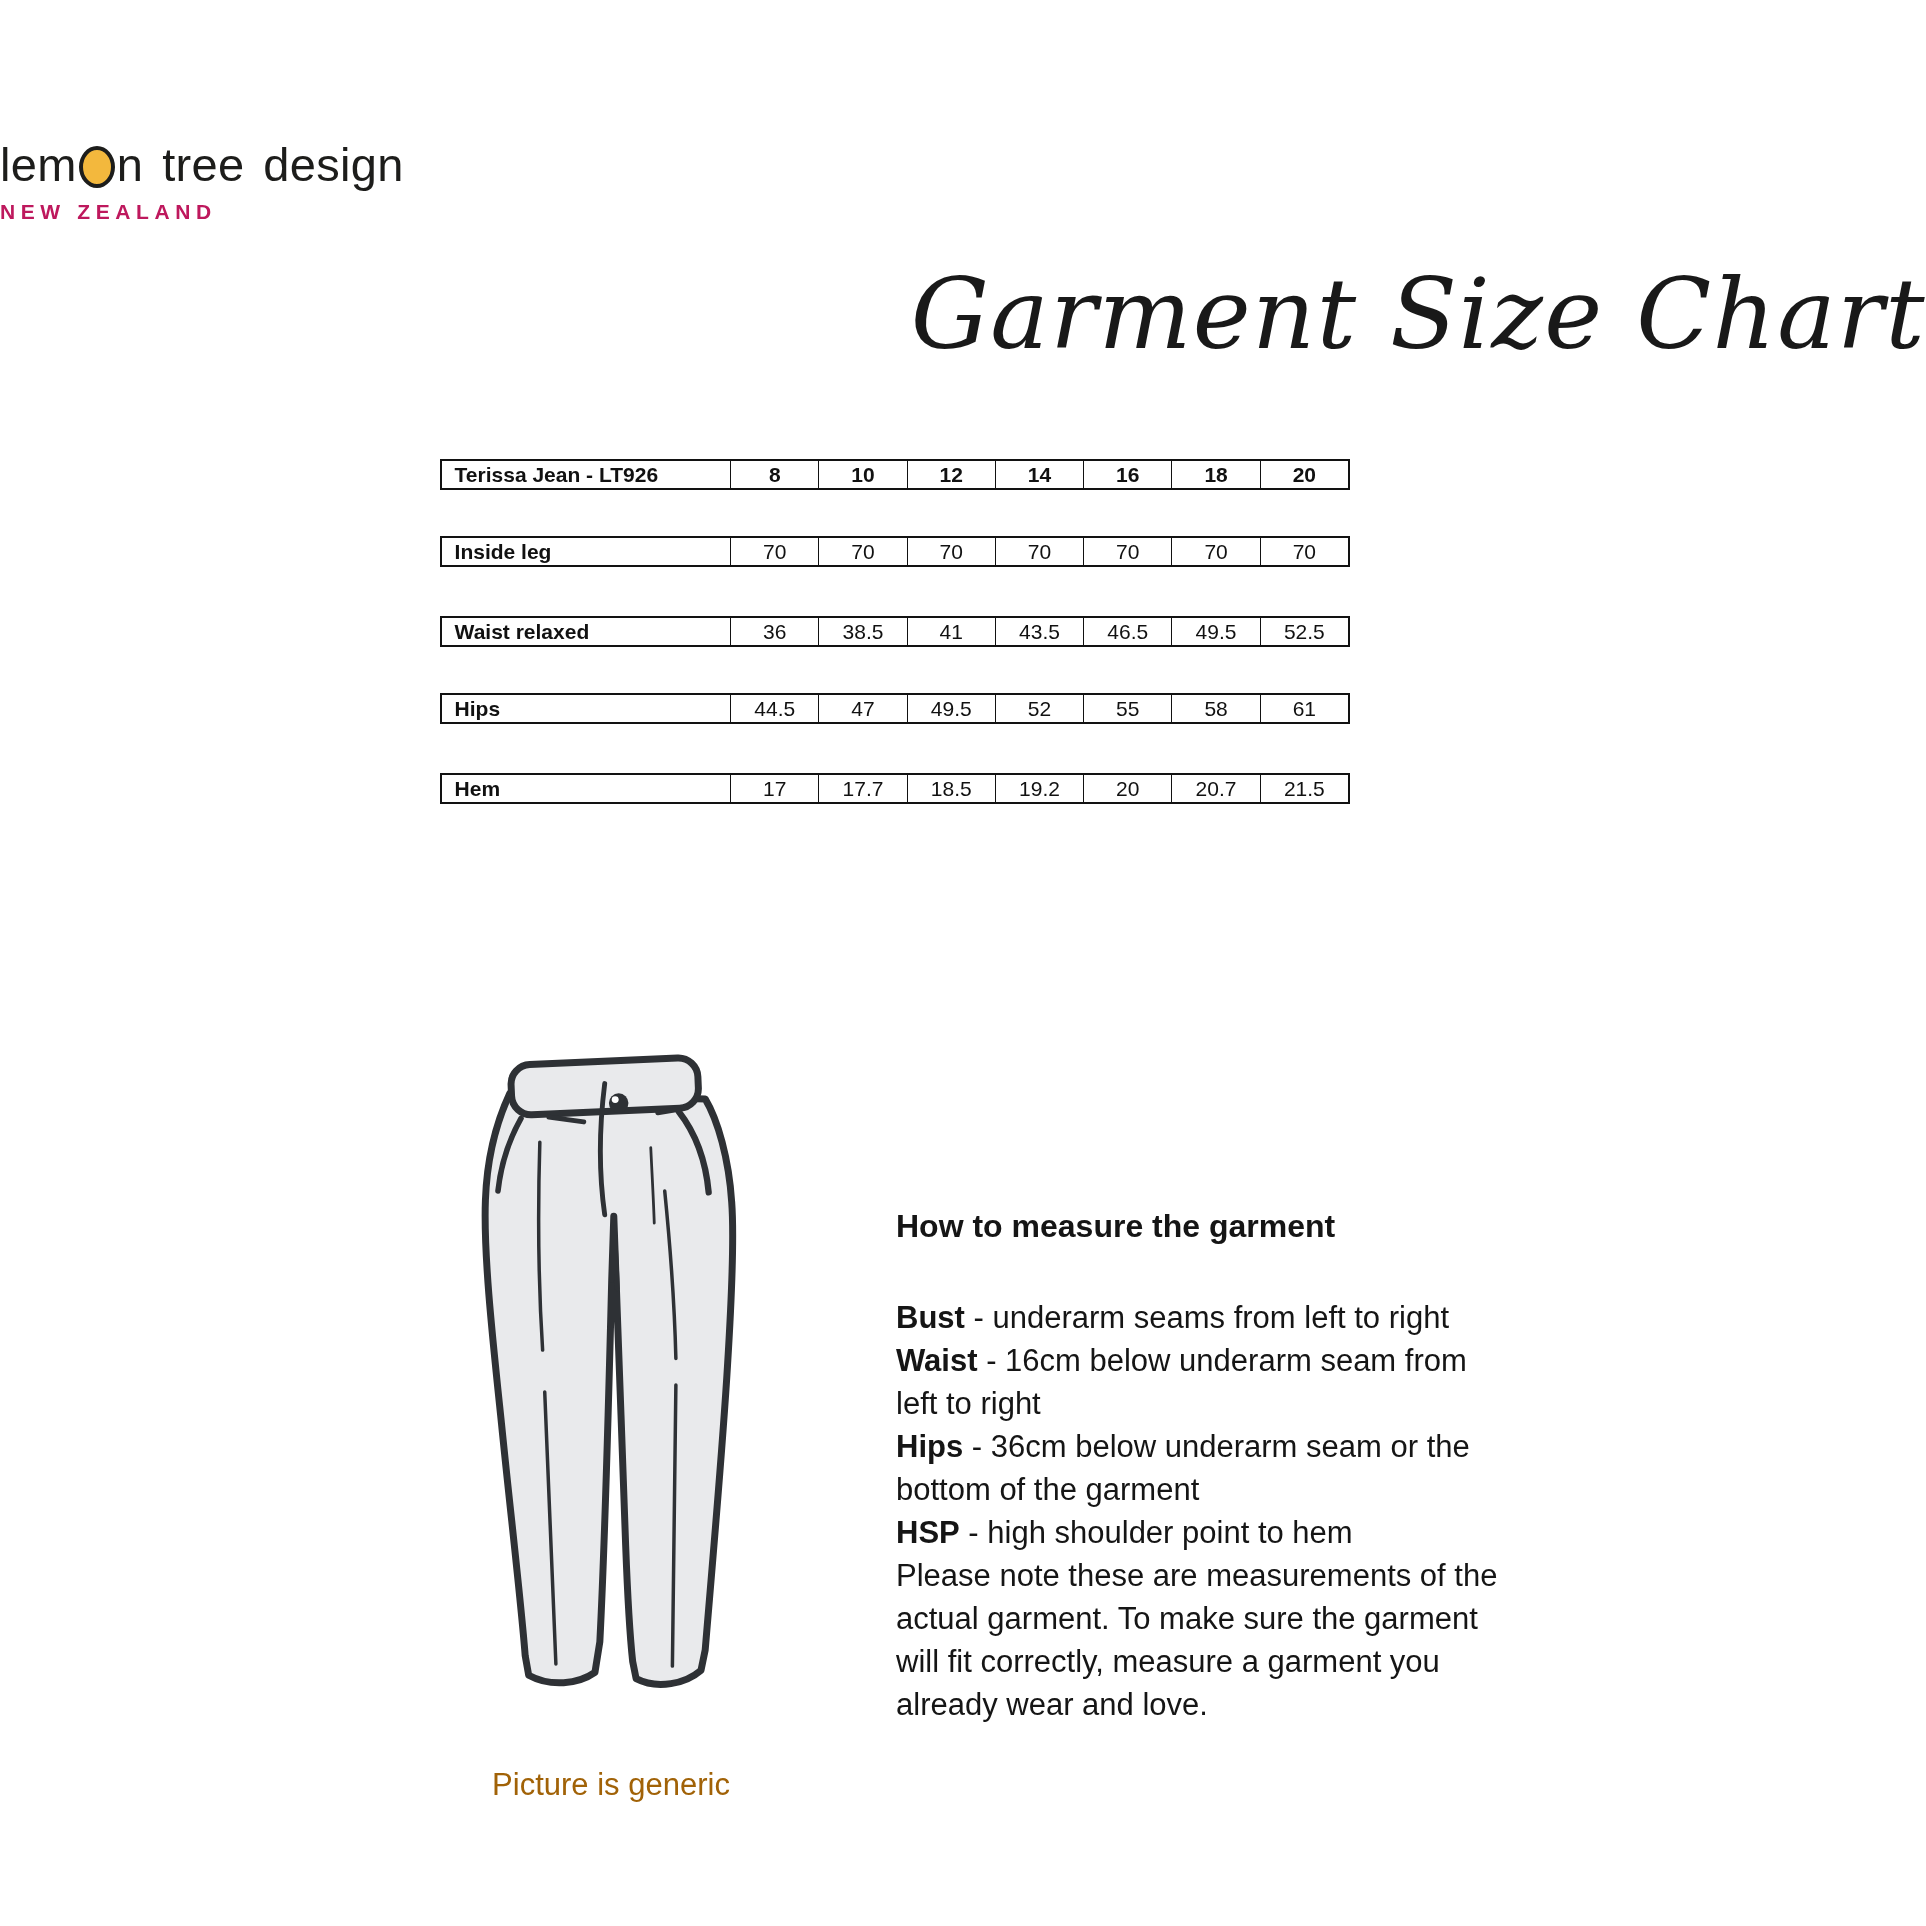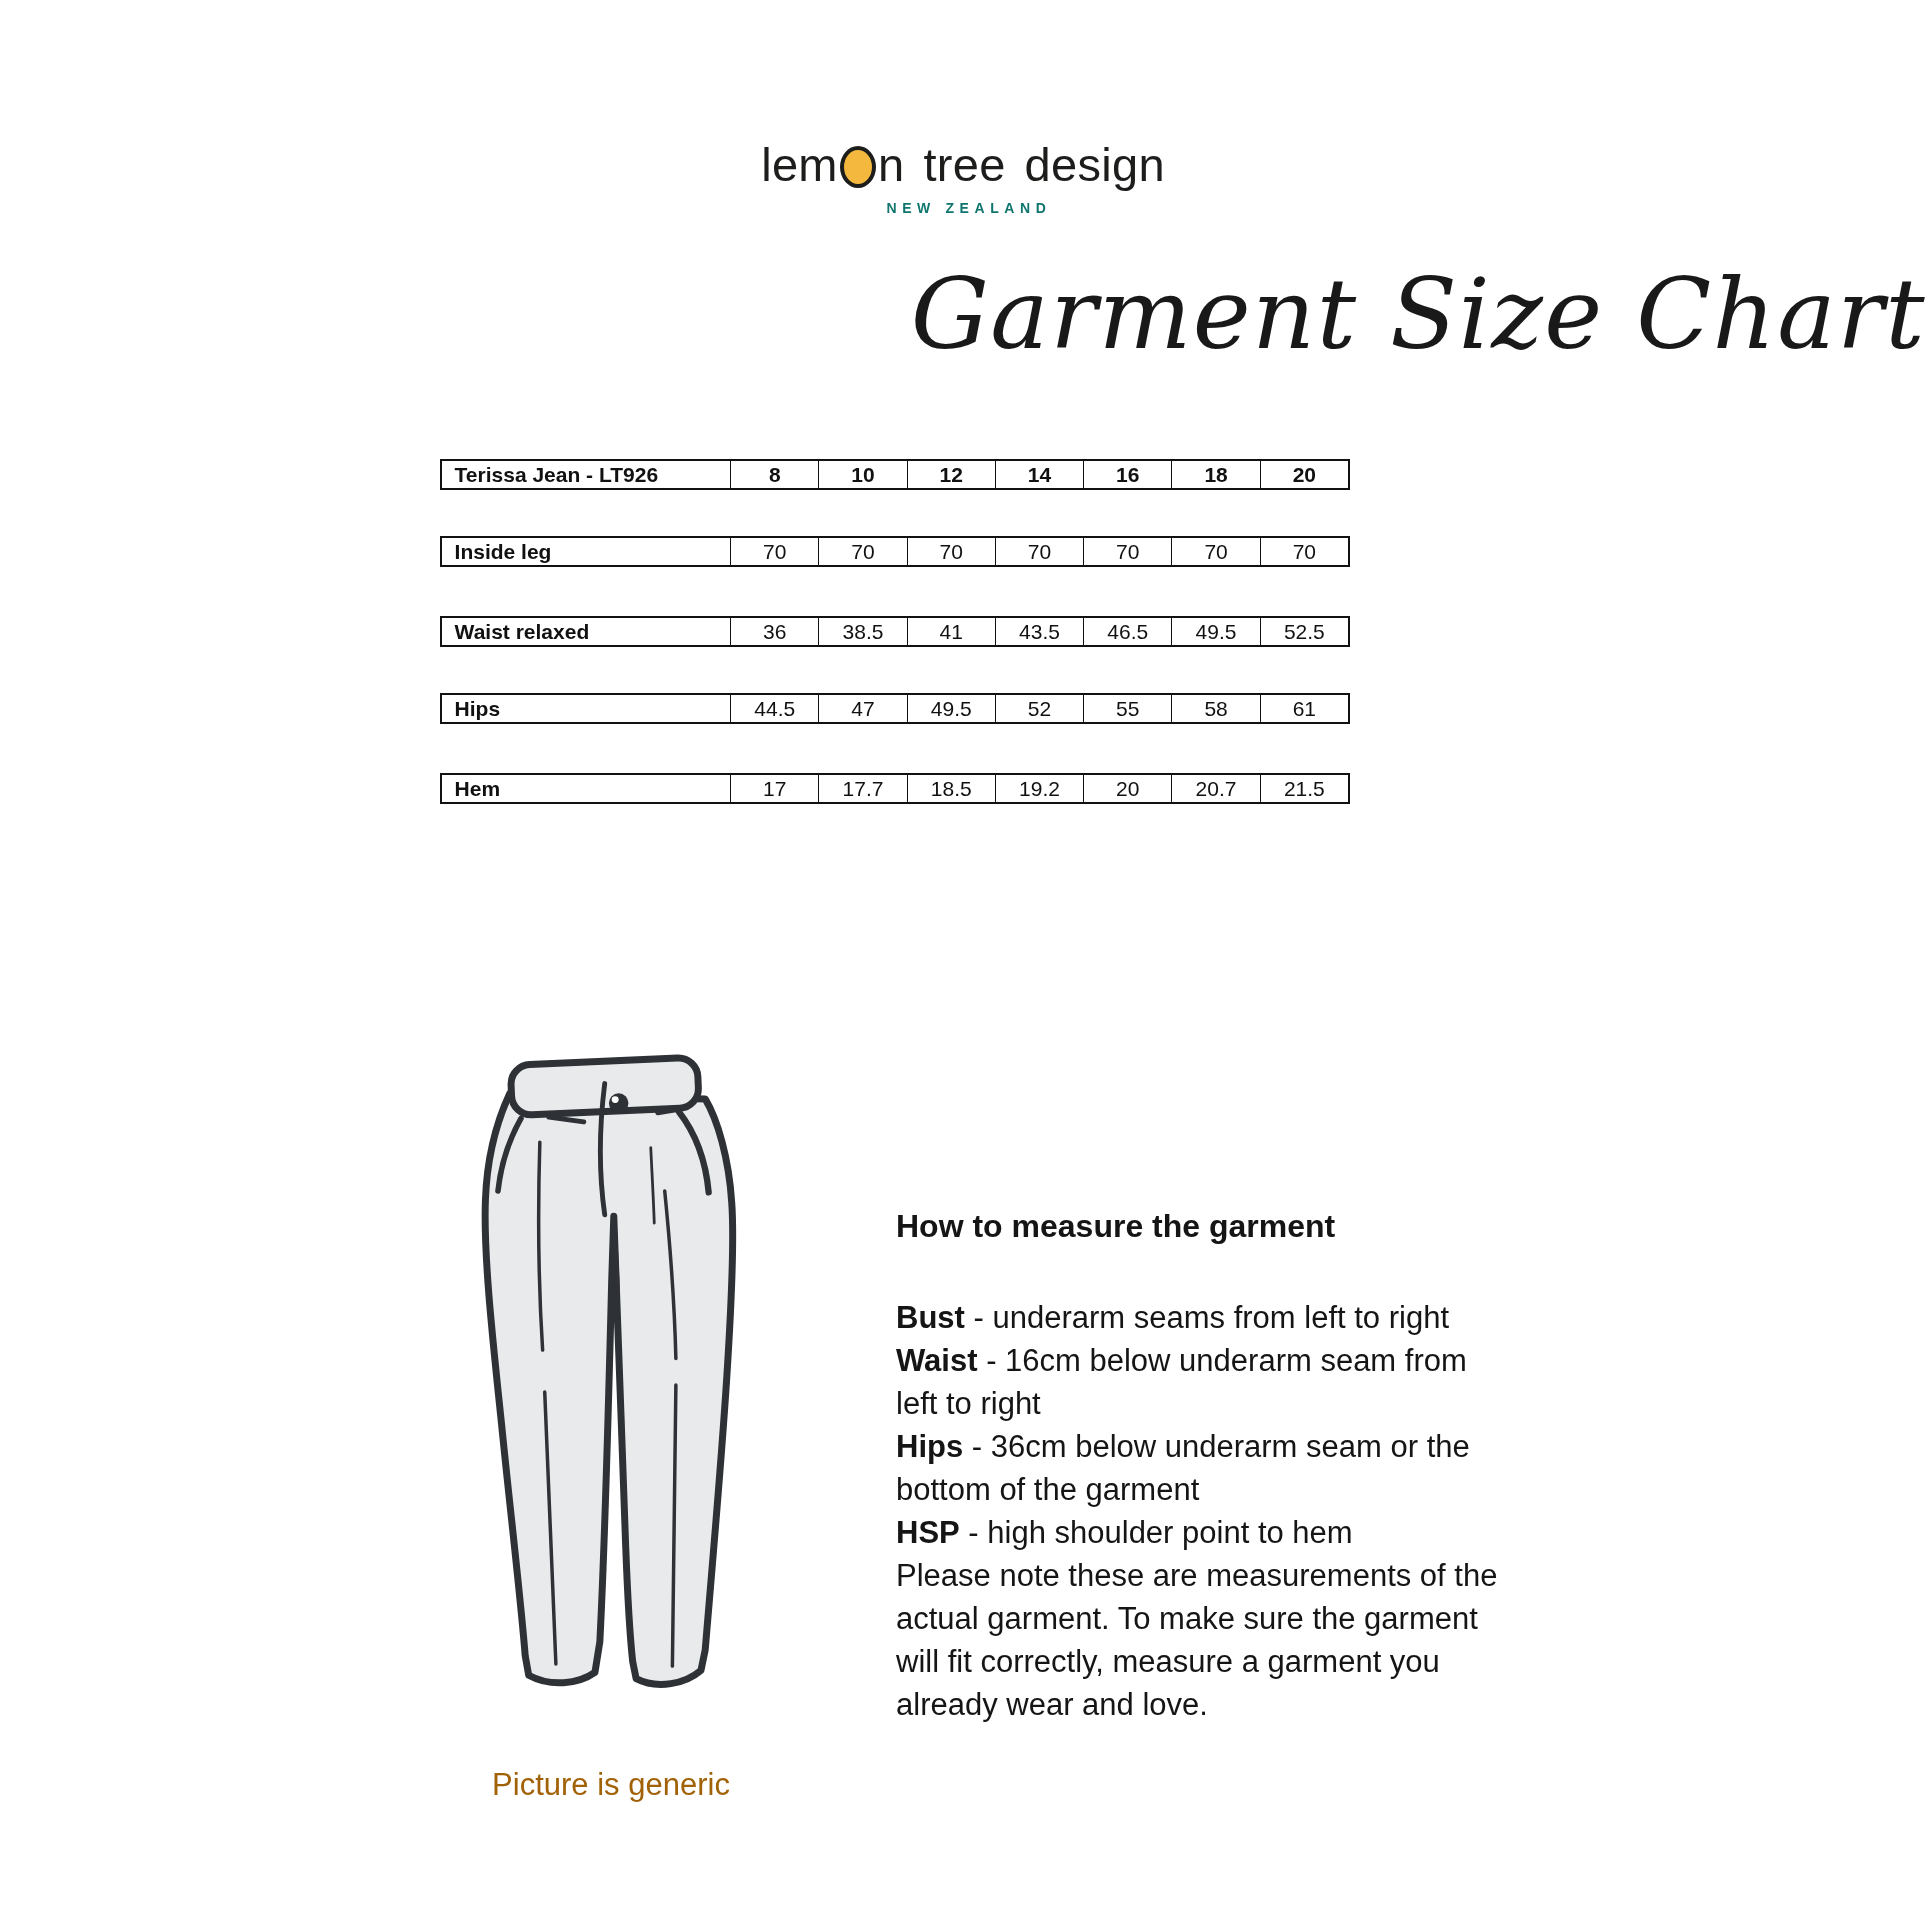--- a/index.html
+++ b/index.html
@@ -7,45 +7,44 @@
     position: relative;
     width: 1926px;
     height: 1926px;
     background: #ffffff;
     font-family: "Liberation Sans", sans-serif;
     color: #1d1d1b;
     overflow: hidden;
   }
 
   
-  .logo { position: absolute; top: 137px; left: 0; right: 0; text-align: center; }
+  .logo { position: absolute; top: 137px; left: 0; right: 0; text-align: left; }
   .logo-name {
     font-size: 47px;
     letter-spacing: 0.3px;
     word-spacing: 5.6px;
     color: #1d1d1b;
     white-space: nowrap;
   }
   .lemon-dot {
     display: inline-block;
     width: 36px; height: 42px;
     box-sizing: border-box;
     background: #F3B83D;
     border: 4.9px solid #1d1d1b;
     border-radius: 50%;
     vertical-align: -7px;
     margin: 0 2.1px;
   }
   .logo-country {
     margin-top: 8.4px;
-    font-size: 14px;
+    font-size: 21px;
     font-weight: bold;
     letter-spacing: 5.6px;
-    color: #0f766e;
-    margin-left: 12px;
+    color: #be185d;
   }
 
   
   .script-title {
     position: absolute;
     top: 257px; left: 0; right: 0;
     text-align: right;
     font-family: "DejaVu Serif", serif;
     font-style: italic;
     font-size: 98px;

